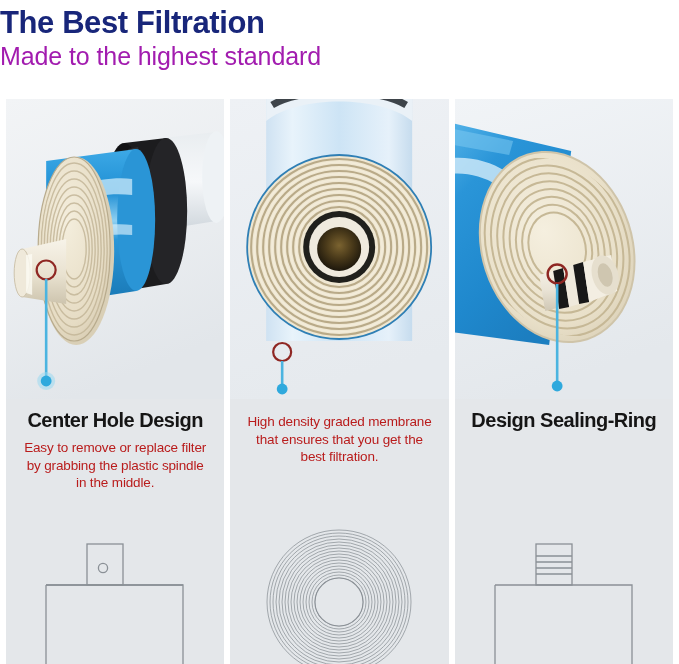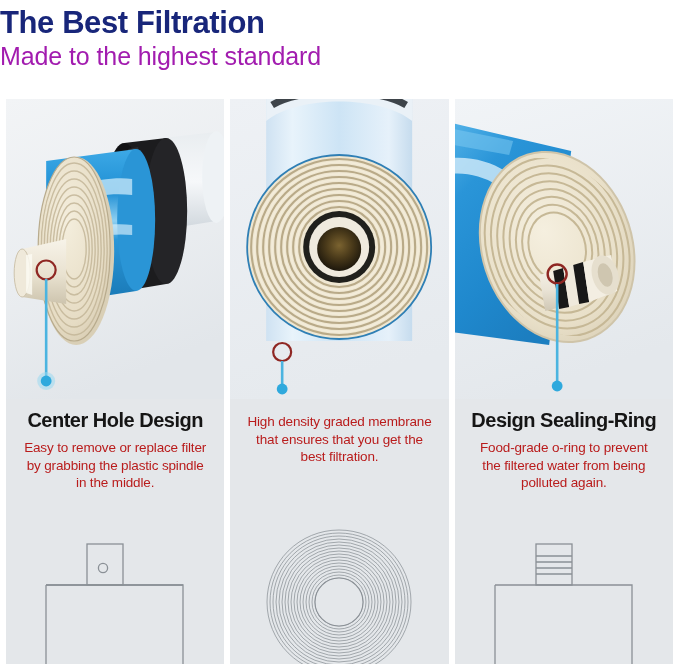--- a/index.html
+++ b/index.html
@@ -361,21 +361,20 @@
           </g>
           <g>
             <line x1="104" y1="185" x2="104" y2="283" stroke="#4bb4e0" stroke-width="2.6"></line>
             <circle cx="104" cy="287" r="5.4" fill="#2fa9dd"></circle>
           </g>
         </svg>
       </div>
 
       <div class="textblock">
         <div class="head">Design Sealing-Ring</div>
-        <div class="body">Food-grade o-ring to prevent the filtered water from being polluted again.</div>
       </div>
 
       <div class="diagram">
         <svg width="200" height="152" viewBox="0 0 200 152">
           <g fill="none" stroke="#8a9096" stroke-width="1.3">
             <rect x="72" y="18" width="36" height="41"></rect>
             <line x1="72" y1="30" x2="108" y2="30"></line>
             <line x1="72" y1="36" x2="108" y2="36"></line>
             <line x1="72" y1="42" x2="108" y2="42"></line>
             <line x1="72" y1="48" x2="108" y2="48"></line>

